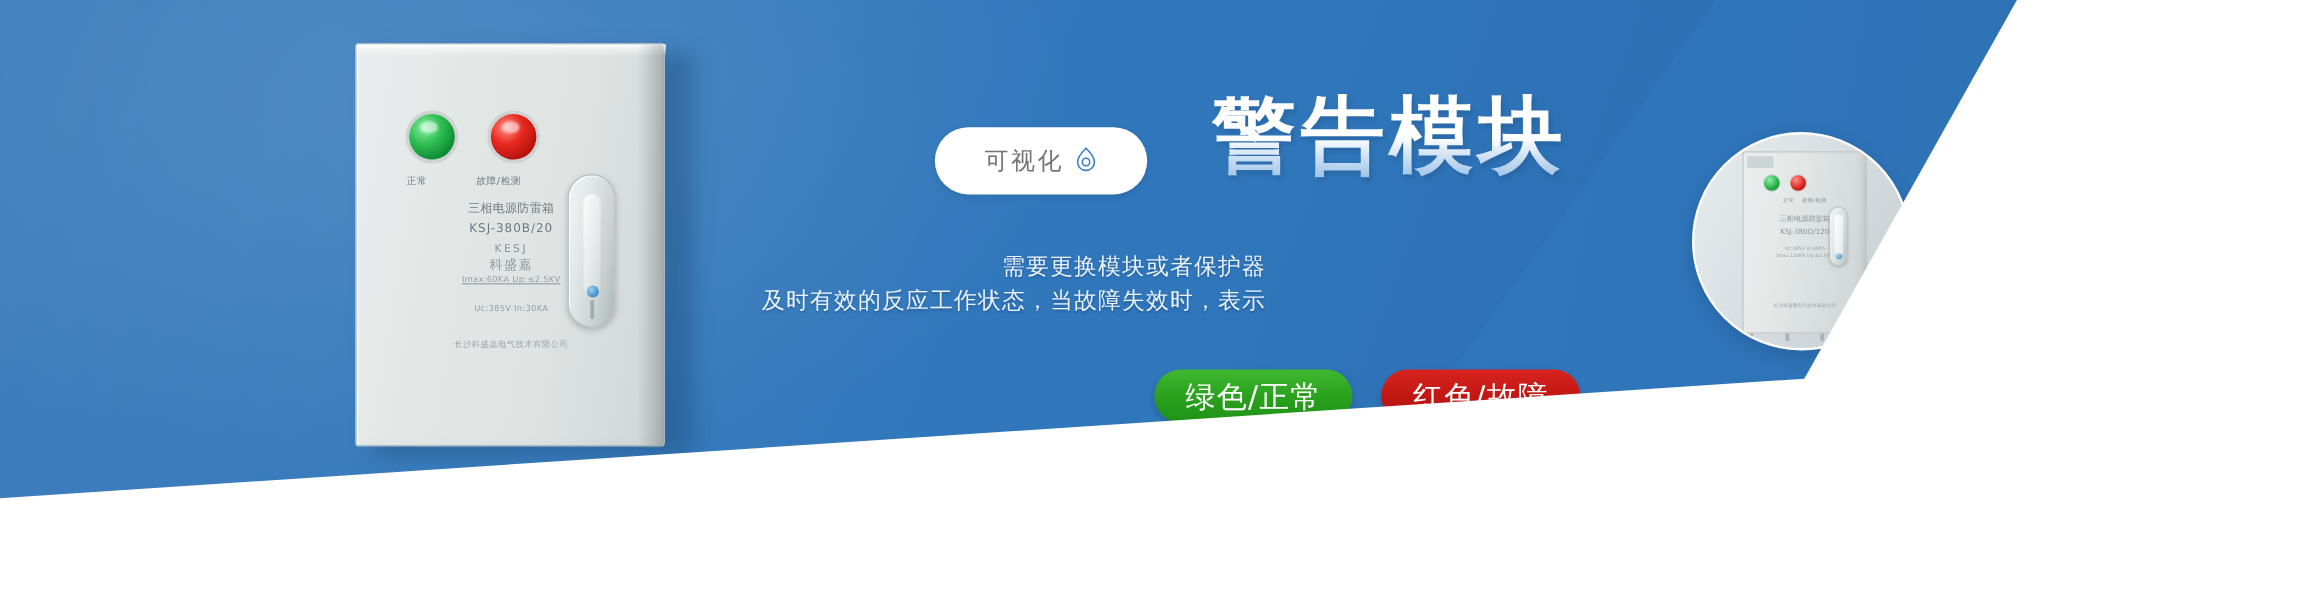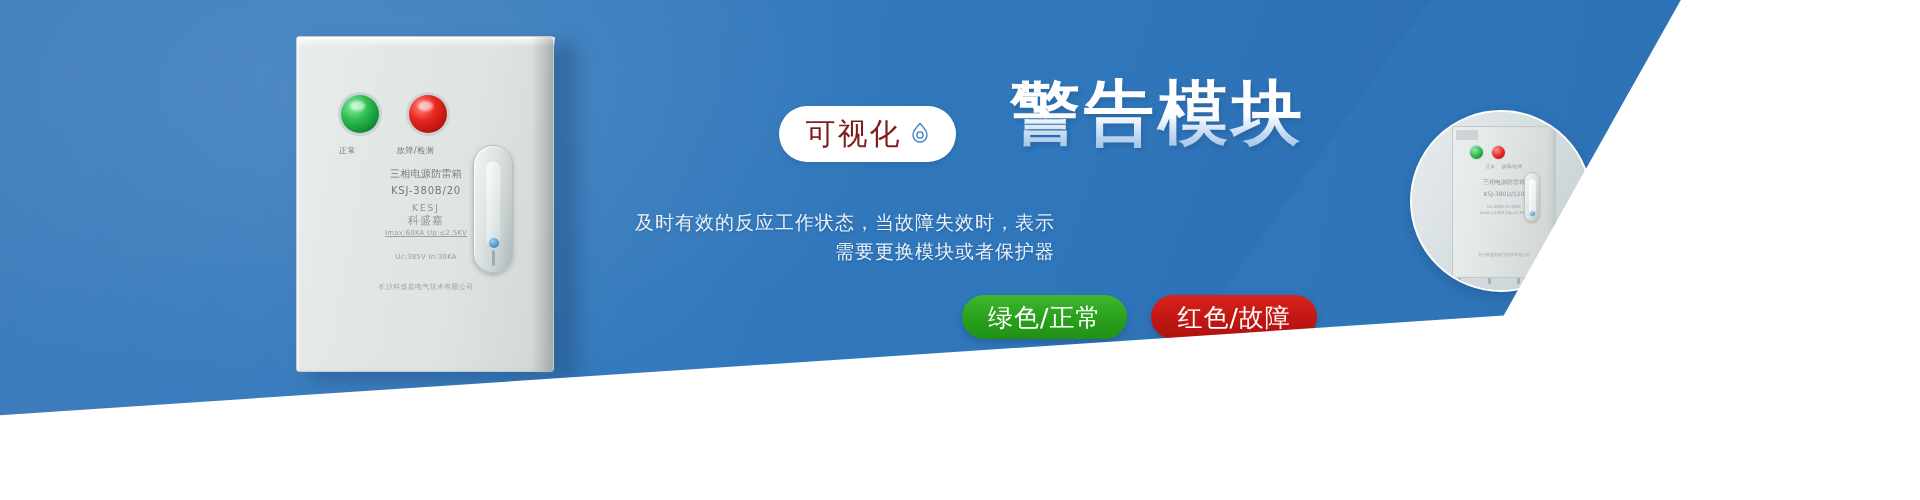--- a/index.html
+++ b/index.html
@@ -101,21 +101,21 @@
   .handle-key { position:absolute; left:18px; top:104px; width:3px; height:16px;
     background:rgba(120,140,150,.55); border-radius:2px; }
 
   
   .pill-visual {
     position:absolute; left:779px; top:106px; width:177px; height:56px;
     background:#ffffff; border-radius:28px; display:flex; align-items:center; justify-content:center;
     box-shadow:0 2px 6px rgba(0,0,0,.10);
   }
   .pill-visual .txt {
-    color:#7f1d1d; font-size:30px; letter-spacing:2px; font-weight:400;
+    color:#737373; font-size:20px; letter-spacing:2px; font-weight:400;
     font-family:"DejaVu Sans", sans-serif;
   }
   .pill-visual .dot-ic { margin-left:8px; display:inline-flex; }
 
   
   .headline {
     position:absolute; left:1010px; top:78px; font-size:70px; font-weight:700;
     letter-spacing:4px; line-height:1; white-space:nowrap;
     font-family:"DejaVu Sans", sans-serif;
     background:linear-gradient(180deg,#ffffff 0%,#ffffff 52%,#eaf2fb 62%,#c9ddf2 78%,#9fc4e8 100%);
@@ -125,21 +125,21 @@
   }
 
   
   .subtitle {
     position:absolute; right:865px; top:208px; text-align:right;
     color:#eaf2fa; font-size:19px; line-height:1.55; letter-spacing:1px;
     font-family:"DejaVu Sans", sans-serif; text-shadow:0 1px 2px rgba(15,50,90,.35);
   }
 
   
-  .status-row { position:absolute; left:962px; top:295px; display:flex; gap:24px; }
+  .status-row { position:absolute; left:962px; top:308px; display:flex; gap:24px; }
   .status-pill {
     height:44px; padding:0 26px; border-radius:22px; display:flex; align-items:center;
     color:#ffffff; font-size:25px; letter-spacing:1px; font-weight:400;
     font-family:"DejaVu Sans", sans-serif;
     box-shadow:0 3px 6px rgba(0,0,0,.18);
   }
   .pill-green { background:linear-gradient(180deg,#3fb82e 0%,#2aa01d 52%,#1f9214 100%); }
   .pill-red   { background:linear-gradient(180deg,#d8231f 0%,#c11713 52%,#ad110e 100%); }
 
   
@@ -228,22 +228,22 @@
       <svg width="20" height="24" viewBox="0 0 20 24" aria-hidden="true">
         <path d="M10 1.5 C14.2 5.6 17 9.4 17 13 a7 7 0 0 1 -14 0 C3 9.4 5.8 5.6 10 1.5 Z" fill="none" stroke="#3a7fc1" stroke-width="1.3"></path>
         <circle cx="10" cy="13" r="3.1" fill="none" stroke="#3a7fc1" stroke-width="1.3"></circle>
       </svg>
     </span>
   </div>
 
   <div class="headline">警告模块</div>
 
   <div class="subtitle">
+    <div>需要更换模块或者保护器</div>
     <div>及时有效的反应工作状态，当故障失效时，表示</div>
-    <div>需要更换模块或者保护器</div>
   </div>
 
   <div class="status-row">
     <div class="status-pill pill-green">
       <span>绿色/正常</span>
     </div>
     <div class="status-pill pill-red">
       <span>红色/故障</span>
     </div>
   </div>

